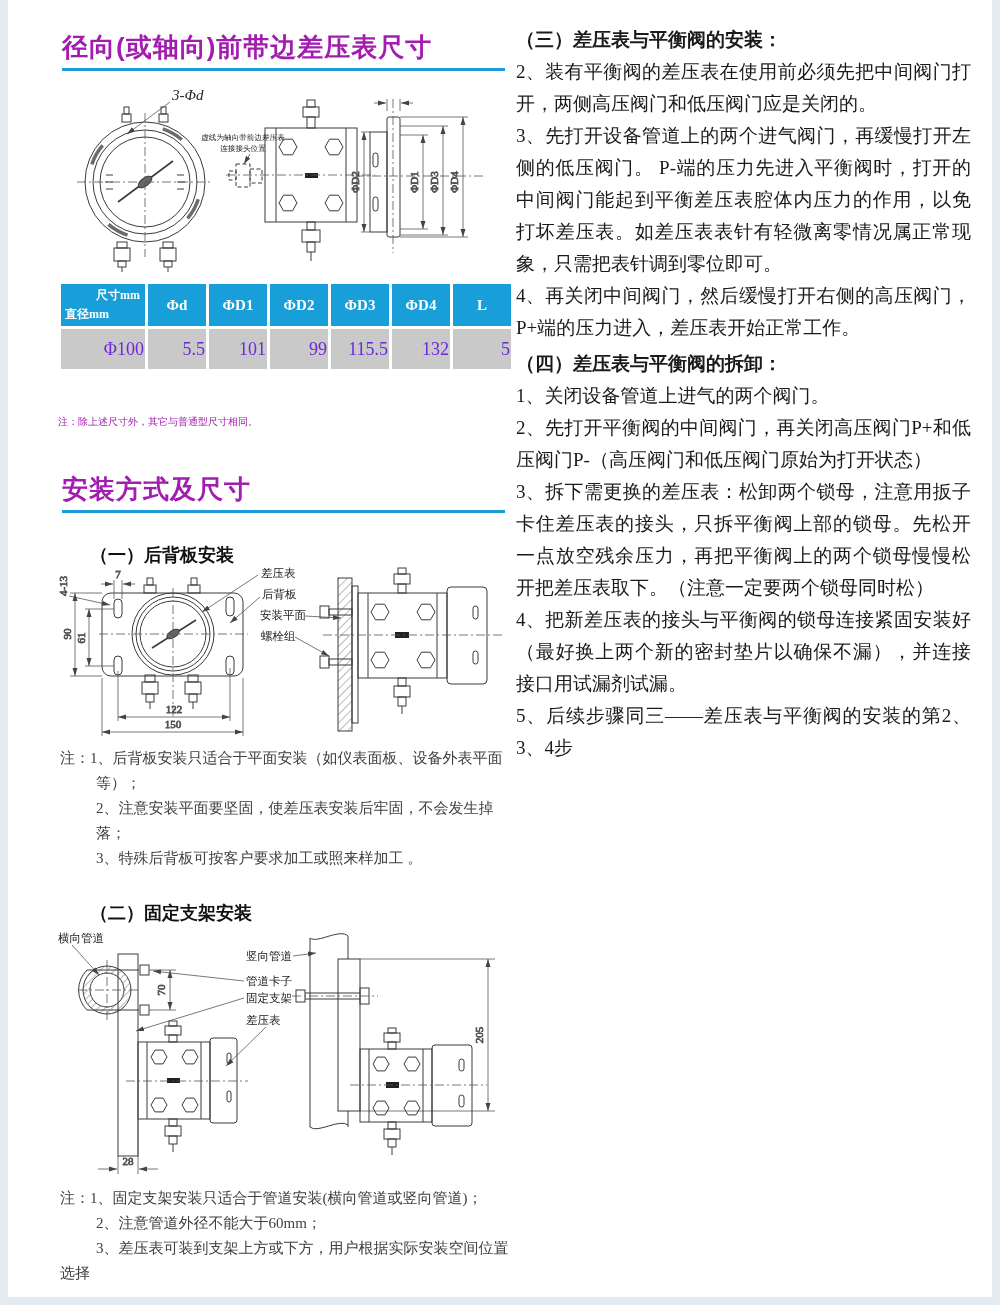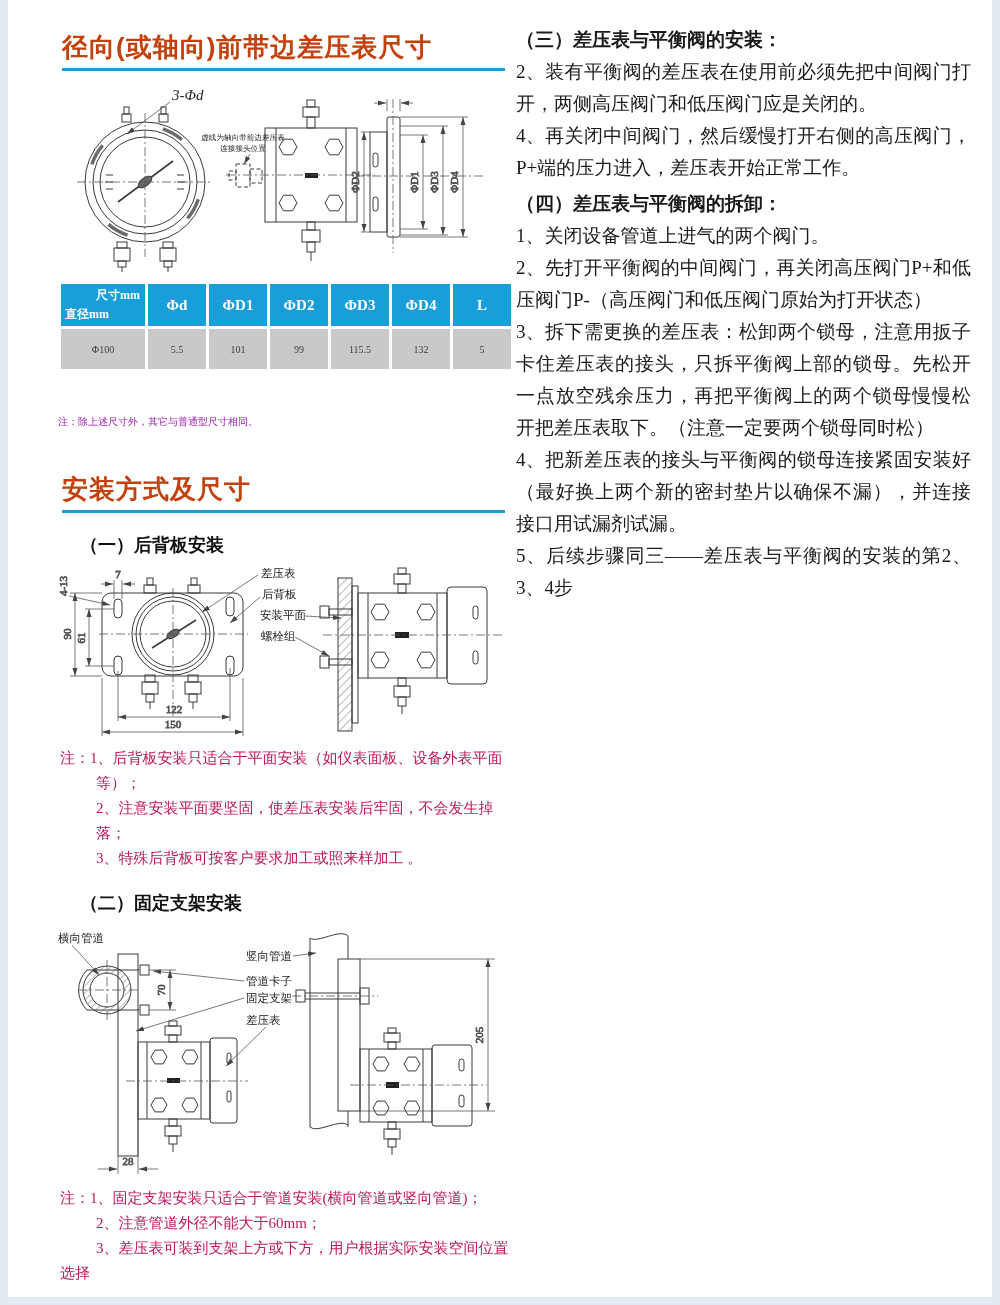--- a/index.html
+++ b/index.html
@@ -1,33 +1,33 @@
 <!DOCTYPE html>
 <html><head>
 <meta charset="utf-8">
 <style>
   html,body{margin:0;padding:0;}
   body{width:1000px;height:1305px;position:relative;background:#ffffff;overflow:hidden;
        font-family:"Liberation Serif","DejaVu Serif",serif;color:#1a1a1a;}
   .edge{position:absolute;background:#e3eaf0;}
   .abs{position:absolute;}
   h1.sec{margin:0;font-family:"Liberation Sans","DejaVu Sans",sans-serif;font-weight:bold;
-         font-size:26px;line-height:30px;color:#c2410c;letter-spacing:1px;
+         font-size:26px;line-height:30px;color:#a21caf;letter-spacing:1px;
          border-bottom:3px solid #1d9ad8;padding-bottom:6px;}
-  h2.sub{margin:5px;font-size:18px;font-weight:bold;color:#111;}
+  h2.sub{margin:15px;font-size:18px;font-weight:bold;color:#111;}
   .tnote{font-size:10px;color:#a21caf;}
   table.dims{border-collapse:separate;border-spacing:3px;}
   table.dims th{background:#189ED9;color:#fff;font-weight:bold;font-size:15px;width:56px;height:40px;
                 text-align:center;vertical-align:middle;}
-  table.dims td{background:#C9C9C9;font-size:10px;height:38px;text-align:center;vertical-align:middle;color:#404040;}
+  table.dims td{background:#C9C9C9;font-size:18px;height:38px;text-align:right;vertical-align:middle;color:#6d28d9;}
   th.corner{width:74px;position:relative;
     background-image:linear-gradient(to bottom right,rgba(0,0,0,0) calc(50% - 1.5px),#fff calc(50% - 1.5px),#fff calc(50% + 1.5px),rgba(0,0,0,0) calc(50% + 1.5px));padding-left:27px;}
   .corner-top{position:absolute;top:3px;right:5px;font-size:12px;font-weight:bold;}
   .corner-bot{position:absolute;bottom:3px;left:4px;font-size:12px;font-weight:bold;}
-  .notes{font-size:15px;line-height:25px;color:#be185d;}
+  .notes{font-size:15px;line-height:25px;color:#404040;}
   .notes .hang{padding-left:36px;text-indent:-36px;}
   .notes .ind{padding-left:36px;}
   .notes .ind-first{text-indent:36px;}
   .rcol p{margin:0;font-size:19px;line-height:32px;text-align:justify;}
   .rcol p.rhead{font-weight:bold;}
   .rcol p.gap{margin-top:4px;}
   svg text{fill:#222;font-family:"Liberation Serif","DejaVu Serif",serif;}
   svg .ln{stroke:#3a3a3a;fill:none;stroke-width:1;}
   svg .dim{stroke:#555;fill:none;stroke-width:0.8;}
   svg .cl{stroke:#555;stroke-dasharray:9 3 2 3;fill:none;stroke-width:0.8;}
@@ -380,20 +380,21 @@
 
 <div class="notes abs" style="left:60px;top:1186px;width:452px">
   <div class="hang">注：1、固定支架安装只适合于管道安装(横向管道或竖向管道)；</div>
   <div class="ind">2、注意管道外径不能大于60mm；</div>
   <div class="ind-first">3、差压表可装到支架上方或下方，用户根据实际安装空间位置选择</div>
 </div>
 
 <div class="rcol abs" style="left:516px;top:24px;width:455px">
   <p class="rhead">（三）差压表与平衡阀的安装：</p>
   <p>2、装有平衡阀的差压表在使用前必须先把中间阀门打开，两侧高压阀门和低压阀门应是关闭的。</p>
+  <p>3、先打开设备管道上的两个进气阀门，再缓慢打开左侧的低压阀门。 P-端的压力先进入平衡阀时，打开的中间阀门能起到平衡差压表腔体内压力的作用，以免打坏差压表。如差压表表针有轻微离零情况属正常现象，只需把表针调到零位即可。</p>
   <p>4、再关闭中间阀门，然后缓慢打开右侧的高压阀门，P+端的压力进入，差压表开始正常工作。</p>
   <p class="rhead gap">（四）差压表与平衡阀的拆卸：</p>
   <p>1、关闭设备管道上进气的两个阀门。</p>
   <p>2、先打开平衡阀的中间阀门，再关闭高压阀门P+和低压阀门P-（高压阀门和低压阀门原始为打开状态）</p>
   <p>3、拆下需更换的差压表：松卸两个锁母，注意用扳子卡住差压表的接头，只拆平衡阀上部的锁母。先松开一点放空残余压力，再把平衡阀上的两个锁母慢慢松开把差压表取下。（注意一定要两个锁母同时松）</p>
   <p>4、把新差压表的接头与平衡阀的锁母连接紧固安装好（最好换上两个新的密封垫片以确保不漏），并连接接口用试漏剂试漏。</p>
   <p>5、后续步骤同三——差压表与平衡阀的安装的第2、3、4步</p>
 </div>
 
 </body></html>

